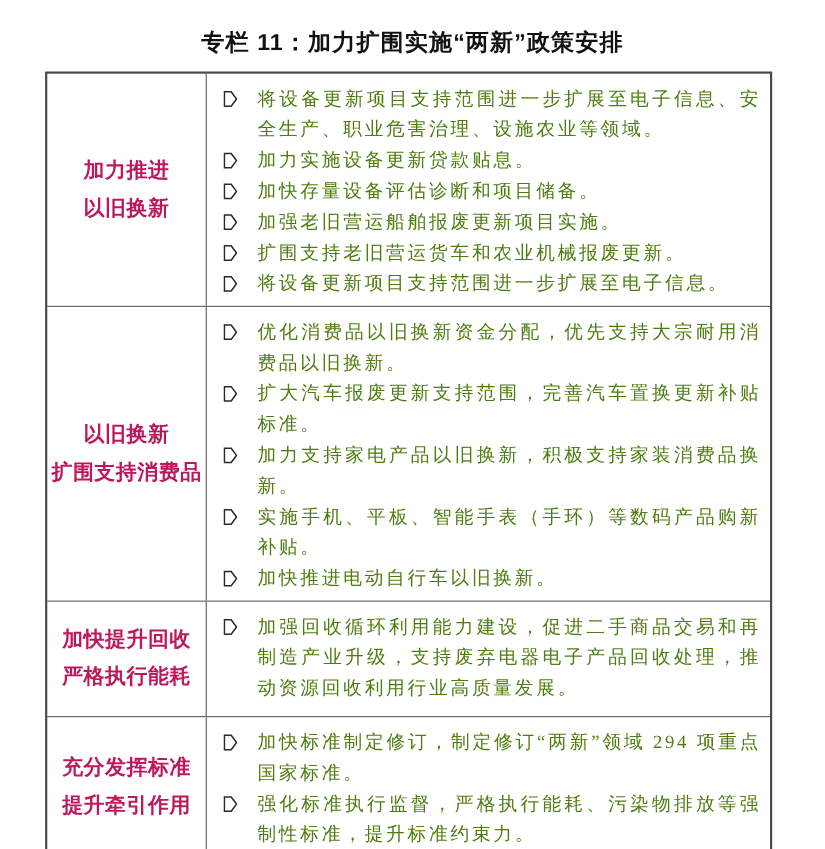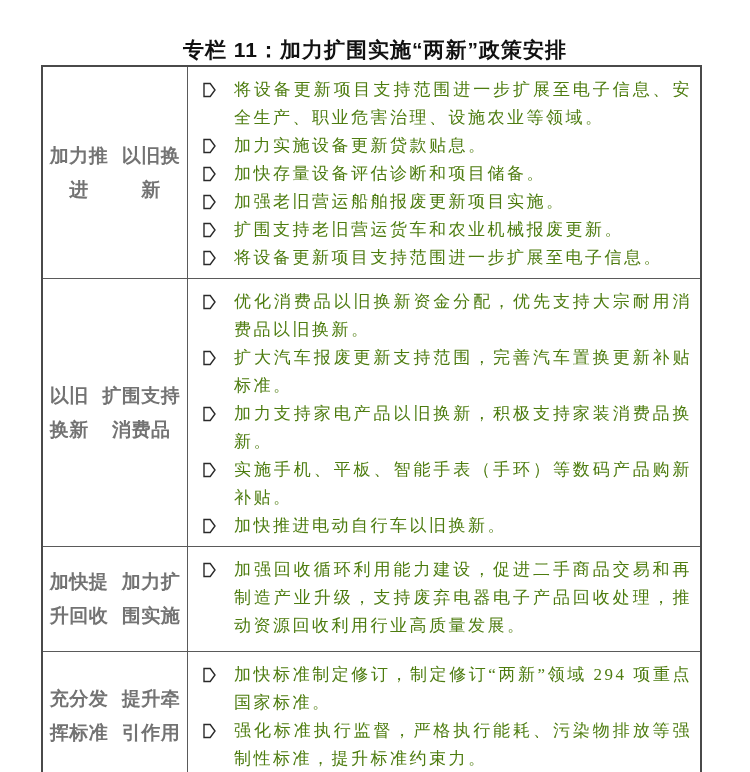--- a/index.html
+++ b/index.html
@@ -13,21 +13,21 @@
     color: #1d1d1d;
   }
   .page {
     position: relative;
     width: 750px;
     height: 772px;
     background: #ffffff;
   }
   .title {
     margin: 0;
-    padding-top: 36px;
+    padding-top: 24px;
     text-align: center;
     font-family: "Liberation Sans", sans-serif;
     font-weight: bold;
     font-size: 21px;
     letter-spacing: 1px;
     color: #111111;
   }
   .policy-table {
     position: absolute;
     left: 41px;
@@ -47,30 +47,30 @@
   .row:nth-child(1) { min-height: 207px; }
   .row:nth-child(2) { min-height: 239px; }
   .row:nth-child(3) { min-height: 105px; }
   .row:nth-child(4) { min-height: 125px; }
   .header-cell {
     flex: 0 0 145px;
     width: 145px;
     box-sizing: border-box;
     border-right: 1px solid #5a5a5a;
     display: flex;
-    flex-direction: row;
+    flex-direction: column;
     justify-content: center;
     align-items: center;
     text-align: center;
     font-family: "Liberation Sans", sans-serif;
     font-weight: bold;
     font-size: 19px;
     line-height: 34px;
     letter-spacing: 0.5px;
-    color: #737373;
+    color: #be185d;
     padding: 4px 0;
   }
   .items-cell {
     flex: 1 1 auto;
     box-sizing: border-box;
     padding: 9px 8px 6px 15px;
   }
   .item {
     display: flex;
     align-items: flex-start;
@@ -210,21 +210,21 @@
       </svg>
     </span>
     <span class="item-text">加快推进电动自行车以旧换新。</span>
   </div>
 </div>
   </div>
 
   <div class="row">
     <div class="header-cell">
           <div>加快提升回收</div>
-          <div>加力扩围实施</div>
+          <div>严格执行能耗</div>
         </div>
     <div class="items-cell">
   <div class="item">
     <span class="bullet">
       <svg width="13" height="16" viewBox="0 0 13 16" xmlns="http://www.w3.org/2000/svg">
         <polygon points="1,1.5 7.2,1.5 12,8 7.2,14.5 1,14.5" fill="none" stroke="#2a2a2a" stroke-width="1.4" stroke-linejoin="miter"></polygon>
       </svg>
     </span>
     <span class="item-text">加强回收循环利用能力建设，促进二手商品交易和再制造产业升级，支持废弃电器电子产品回收处理，推动资源回收利用行业高质量发展。</span>
   </div>

